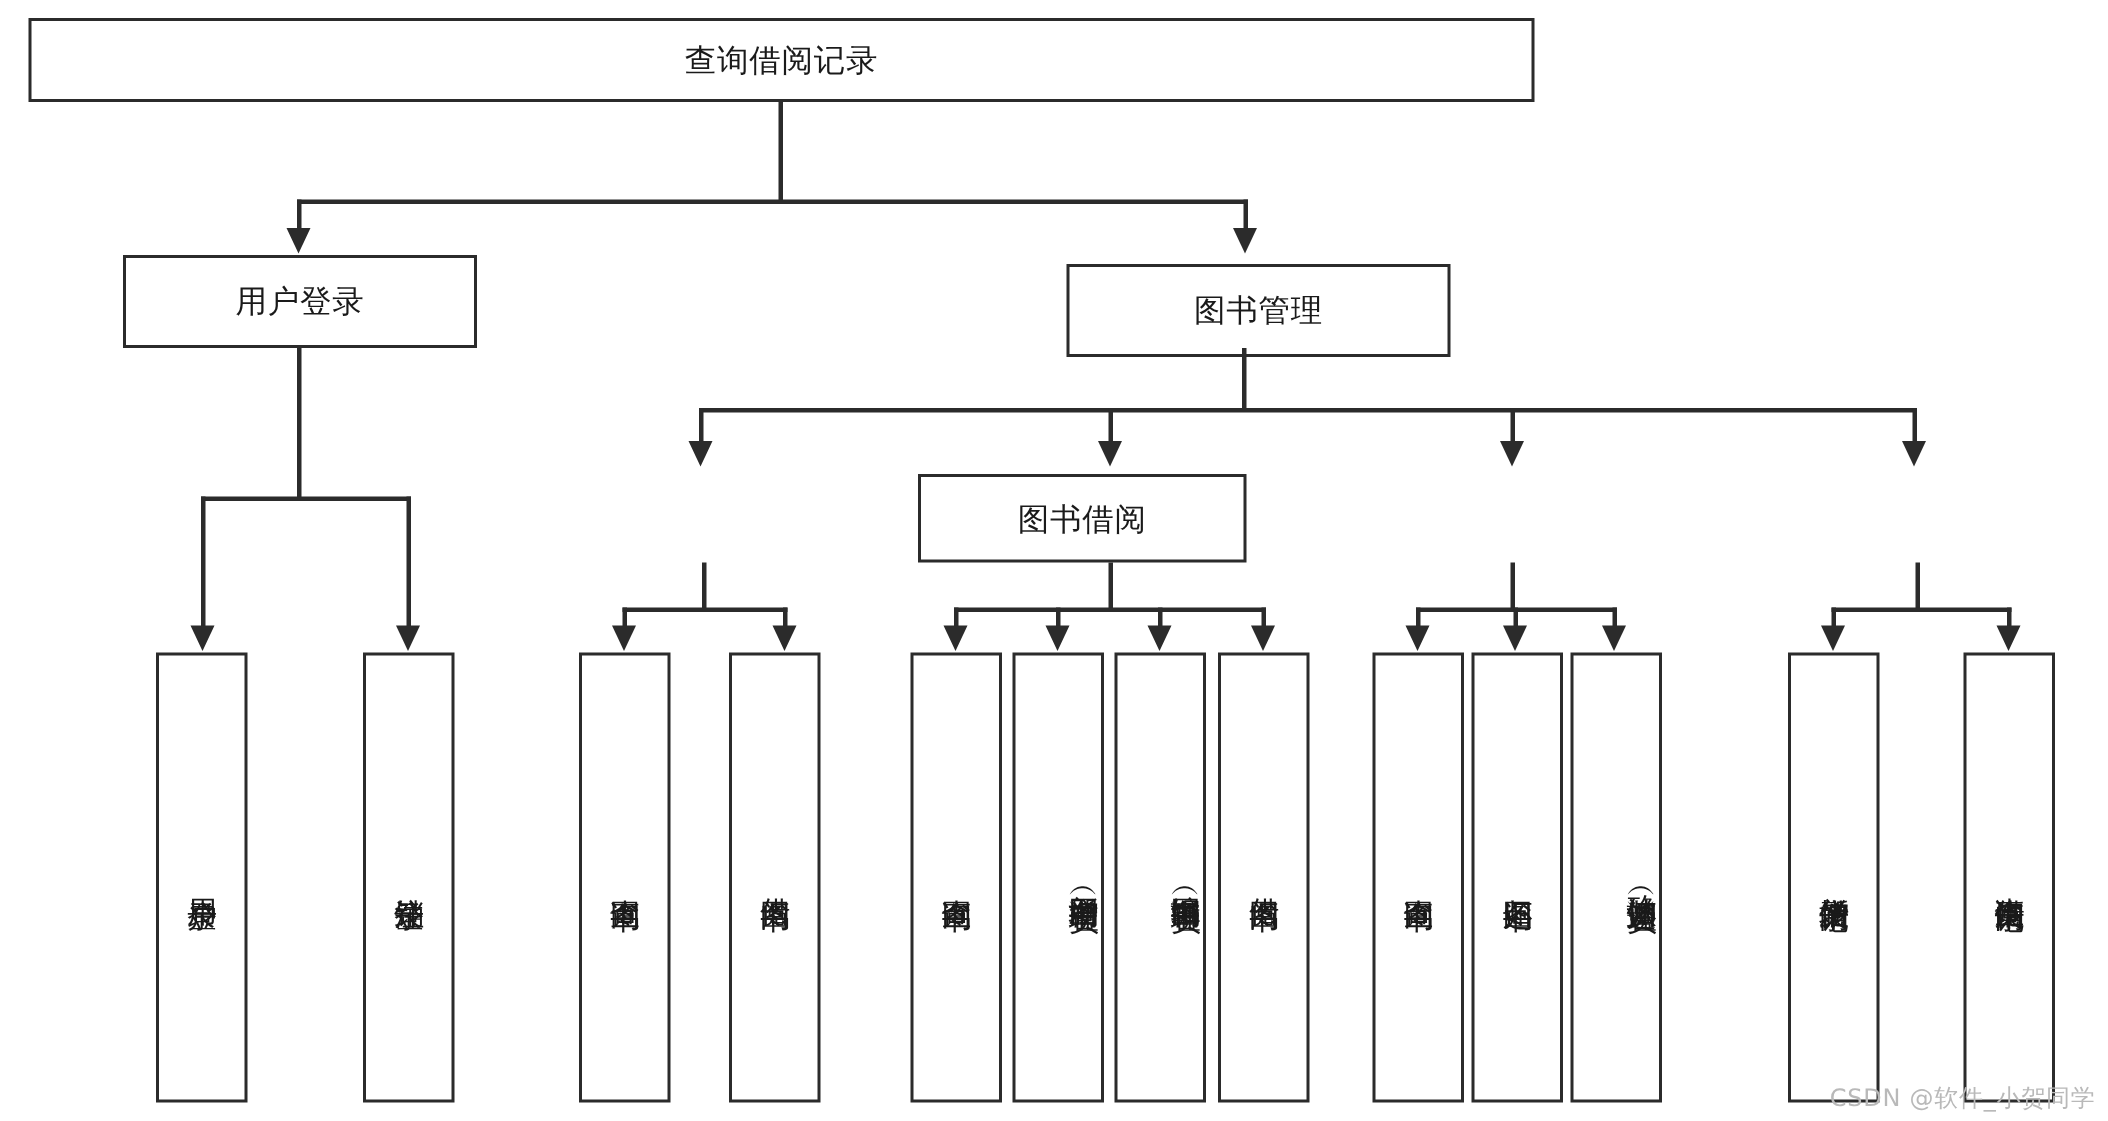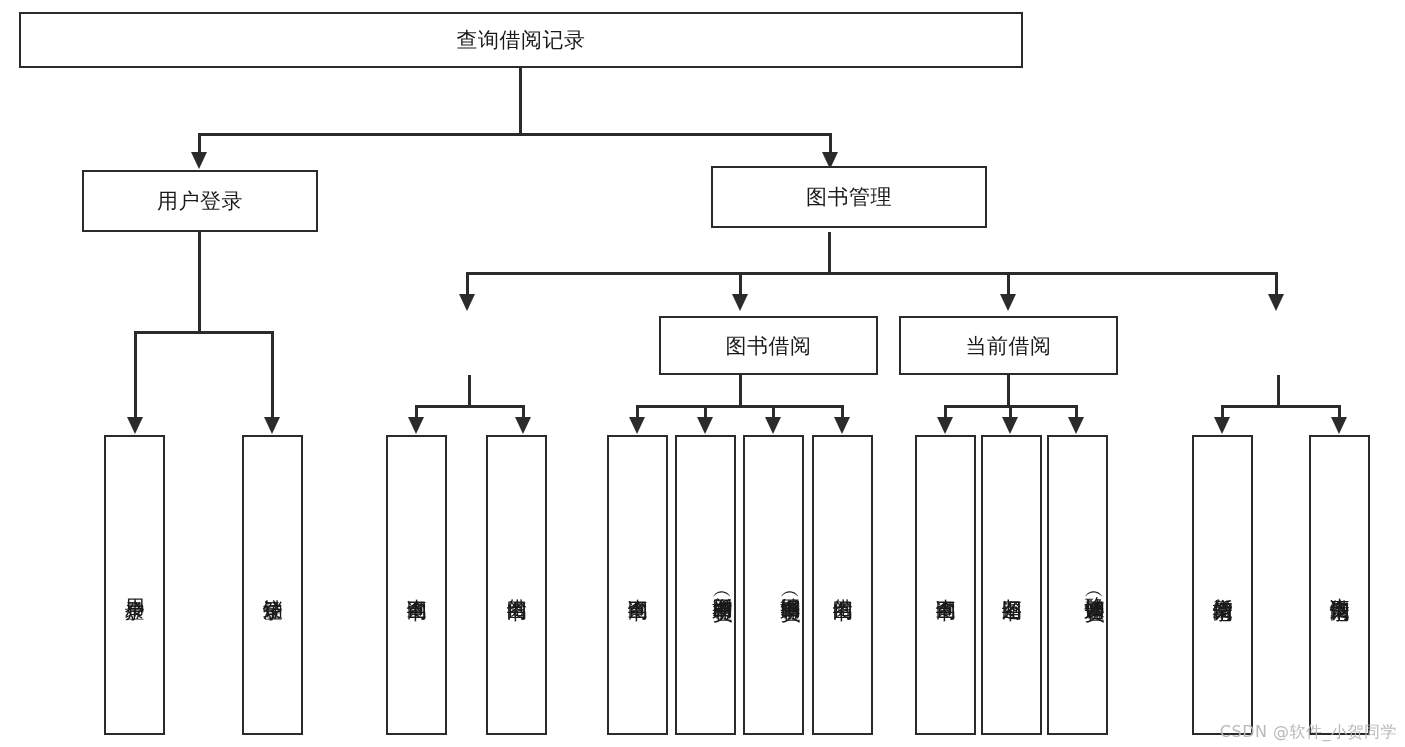--- a/index.html
+++ b/index.html
@@ -80,21 +80,21 @@
   <div class="connector" style="left:198px; top:133px; width:634px; height:3px;"></div>
 
   <div class="connector" style="left:198px; top:133px; width:3px; height:22px;"></div>
   <div class="arrowhead" style="left:191px; top:152px;"></div>
   <div class="connector" style="left:829px; top:133px; width:3px; height:22px;"></div>
   <div class="arrowhead" style="left:822px; top:152px;"></div>
 
   <div class="node horiz" style="left:82px; top:170px; width:236px; height:62px;">
     <span>用户登录</span>
   </div>
-  <div class="node horiz" style="left:711px; top:166px; width:276px; height:62px;">
+  <div class="node horiz" style="left:711px; top:176px; width:256px; height:62px;">
     <span>图书管理</span>
   </div>
 
   <div class="connector" style="left:198px; top:232px; width:3px; height:101px;"></div>
   <div class="connector" style="left:134px; top:331px; width:140px; height:3px;"></div>
   <div class="connector" style="left:134px; top:331px; width:3px; height:89px;"></div>
   <div class="arrowhead" style="left:127px; top:417px;"></div>
   <div class="connector" style="left:271px; top:331px; width:3px; height:89px;"></div>
   <div class="arrowhead" style="left:264px; top:417px;"></div>
 
@@ -102,25 +102,22 @@
   <div class="connector" style="left:466px; top:272px; width:812px; height:3px;"></div>
   <div class="connector" style="left:466px; top:272px; width:3px; height:25px;"></div>
   <div class="arrowhead" style="left:459px; top:294px;"></div>
   <div class="connector" style="left:739px; top:272px; width:3px; height:25px;"></div>
   <div class="arrowhead" style="left:732px; top:294px;"></div>
   <div class="connector" style="left:1007px; top:272px; width:3px; height:25px;"></div>
   <div class="arrowhead" style="left:1000px; top:294px;"></div>
   <div class="connector" style="left:1275px; top:272px; width:3px; height:25px;"></div>
   <div class="arrowhead" style="left:1268px; top:294px;"></div>
 
-  <div class="node horiz" style="left:659px; top:316px; width:219px; height:59px;">
+  <div class="node horiz" style="left:612px; top:316px; width:219px; height:59px;">
     <span>图书借阅</span>
-  </div>
-  <div class="node horiz" style="left:899px; top:316px; width:219px; height:59px;">
-    <span>当前借阅</span>
   </div>
 
   <div class="connector" style="left:468px; top:375px; width:3px; height:32px;"></div>
   <div class="connector" style="left:415px; top:405px; width:110px; height:3px;"></div>
   <div class="connector" style="left:415px; top:405px; width:3px; height:15px;"></div>
   <div class="arrowhead" style="left:408px; top:417px;"></div>
   <div class="connector" style="left:522px; top:405px; width:3px; height:15px;"></div>
   <div class="arrowhead" style="left:515px; top:417px;"></div>
 
   <div class="connector" style="left:739px; top:375px; width:3px; height:32px;"></div>

